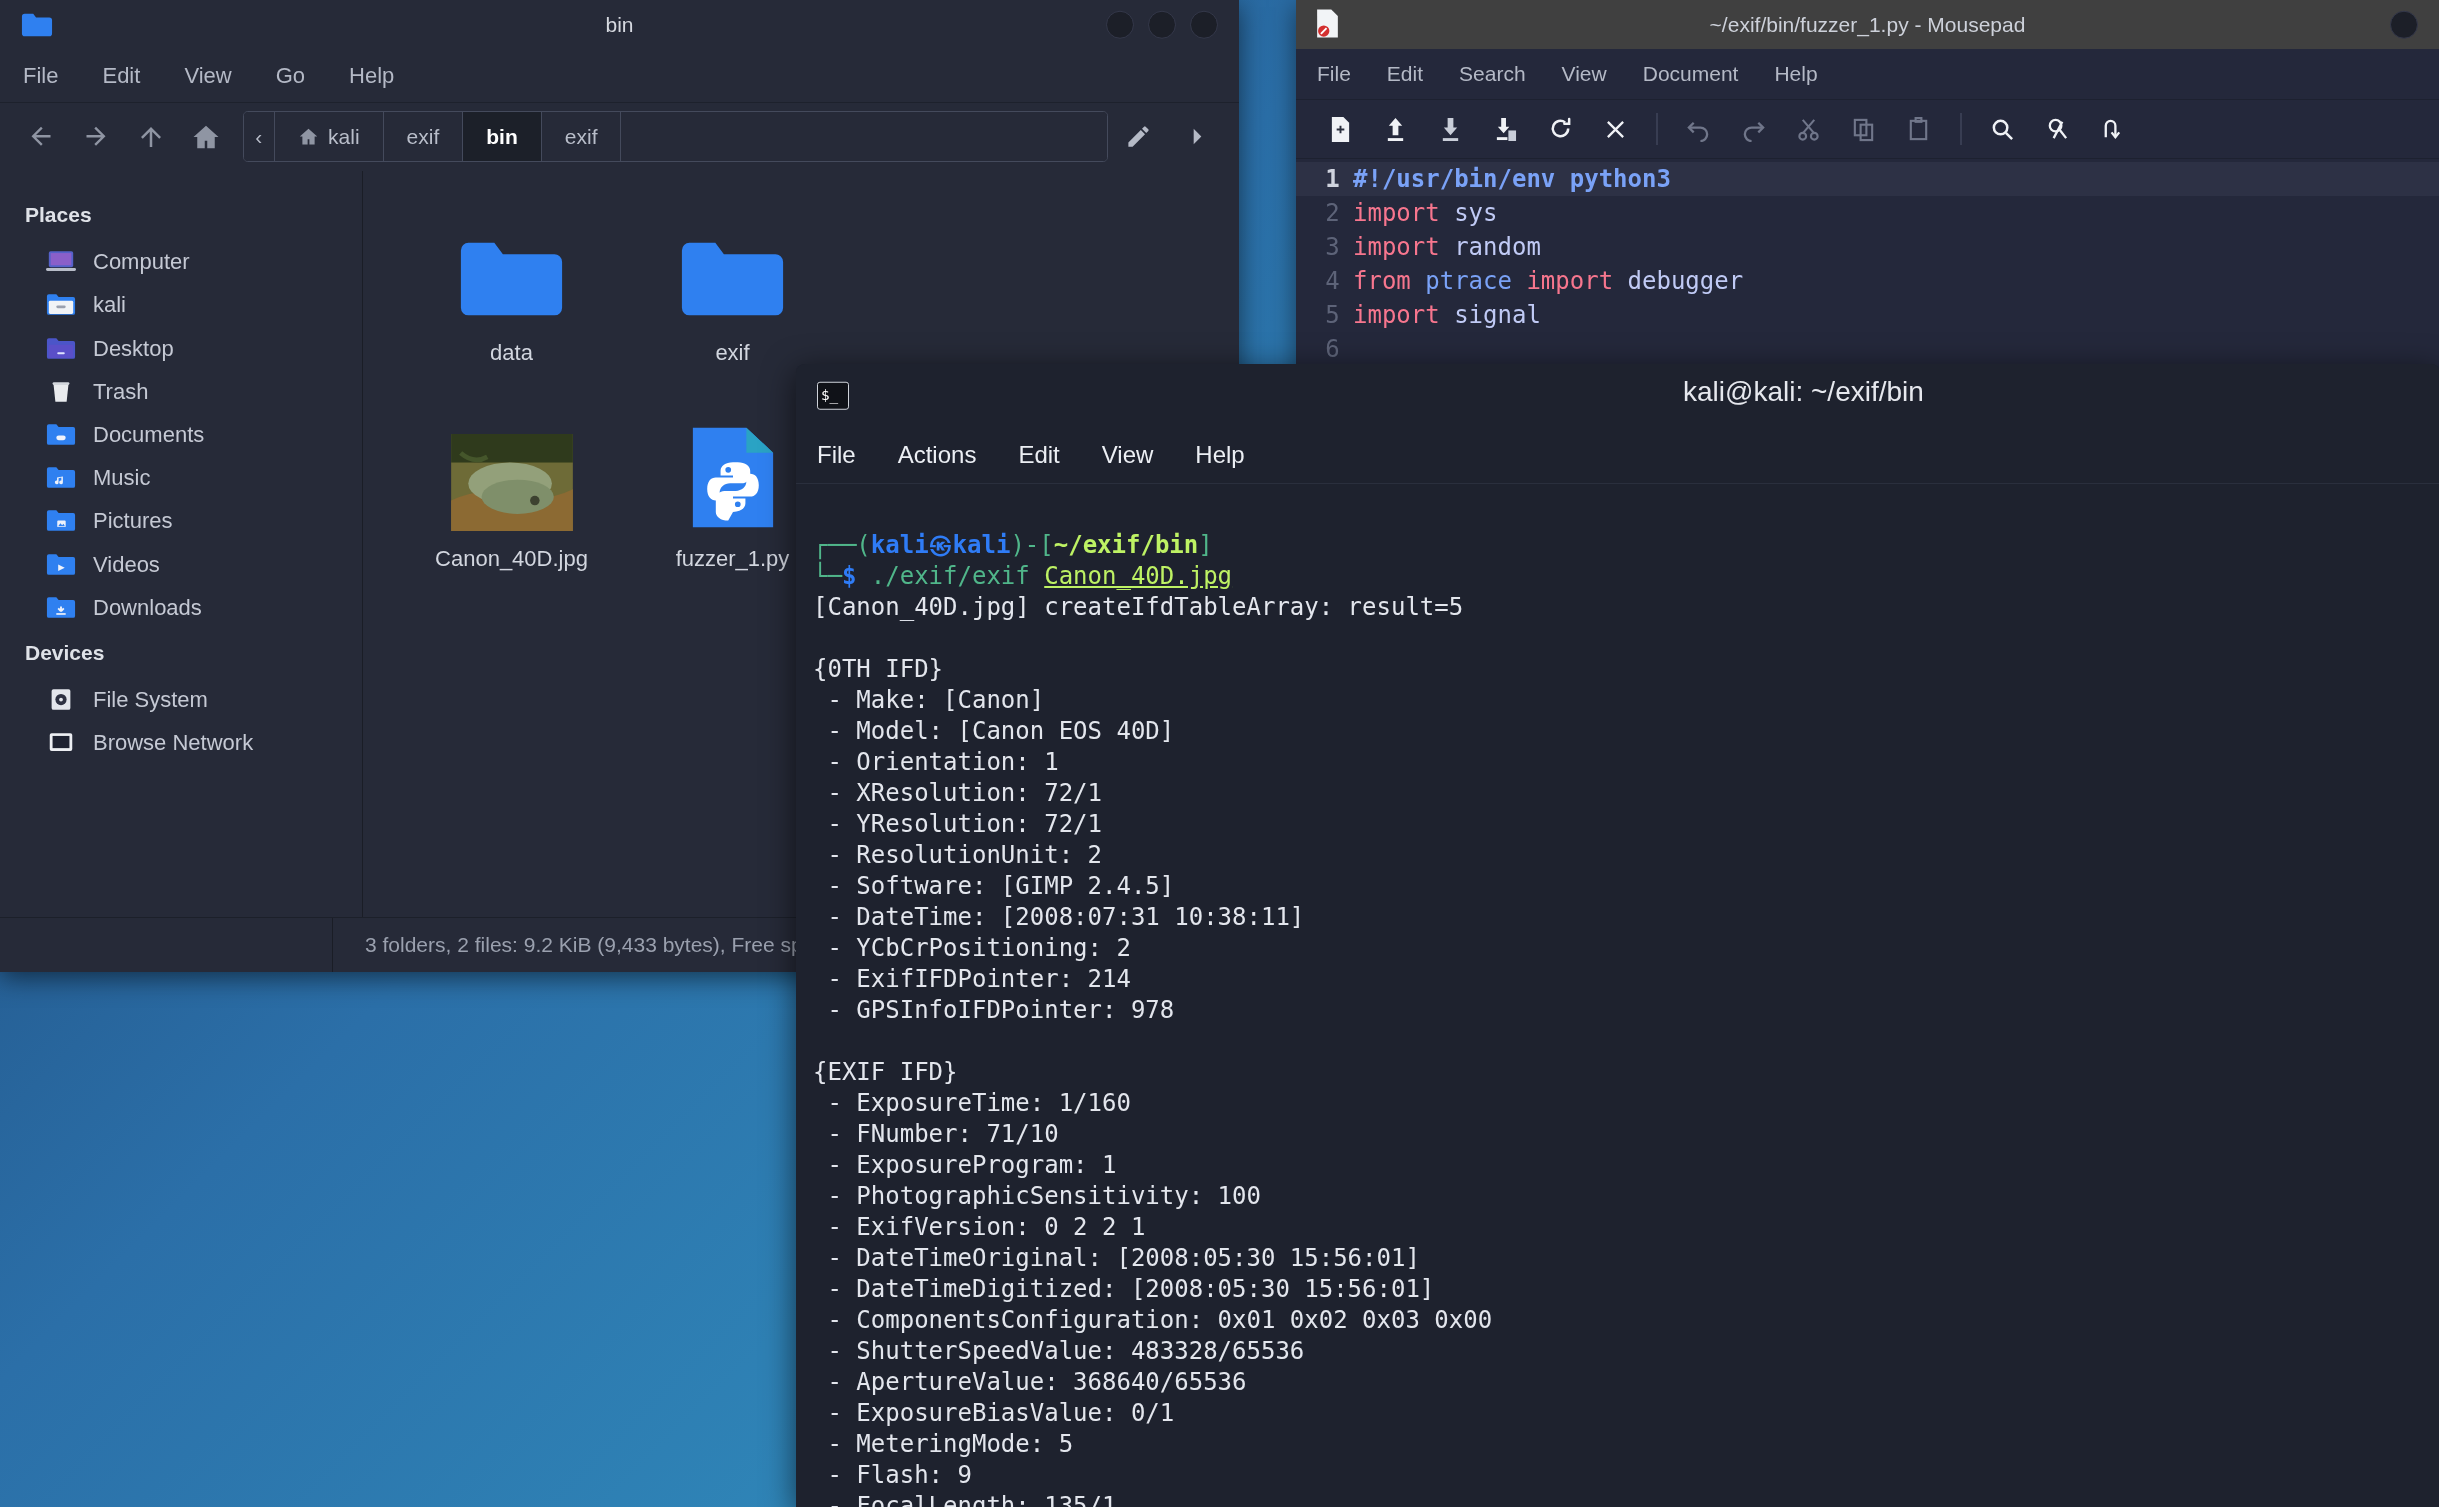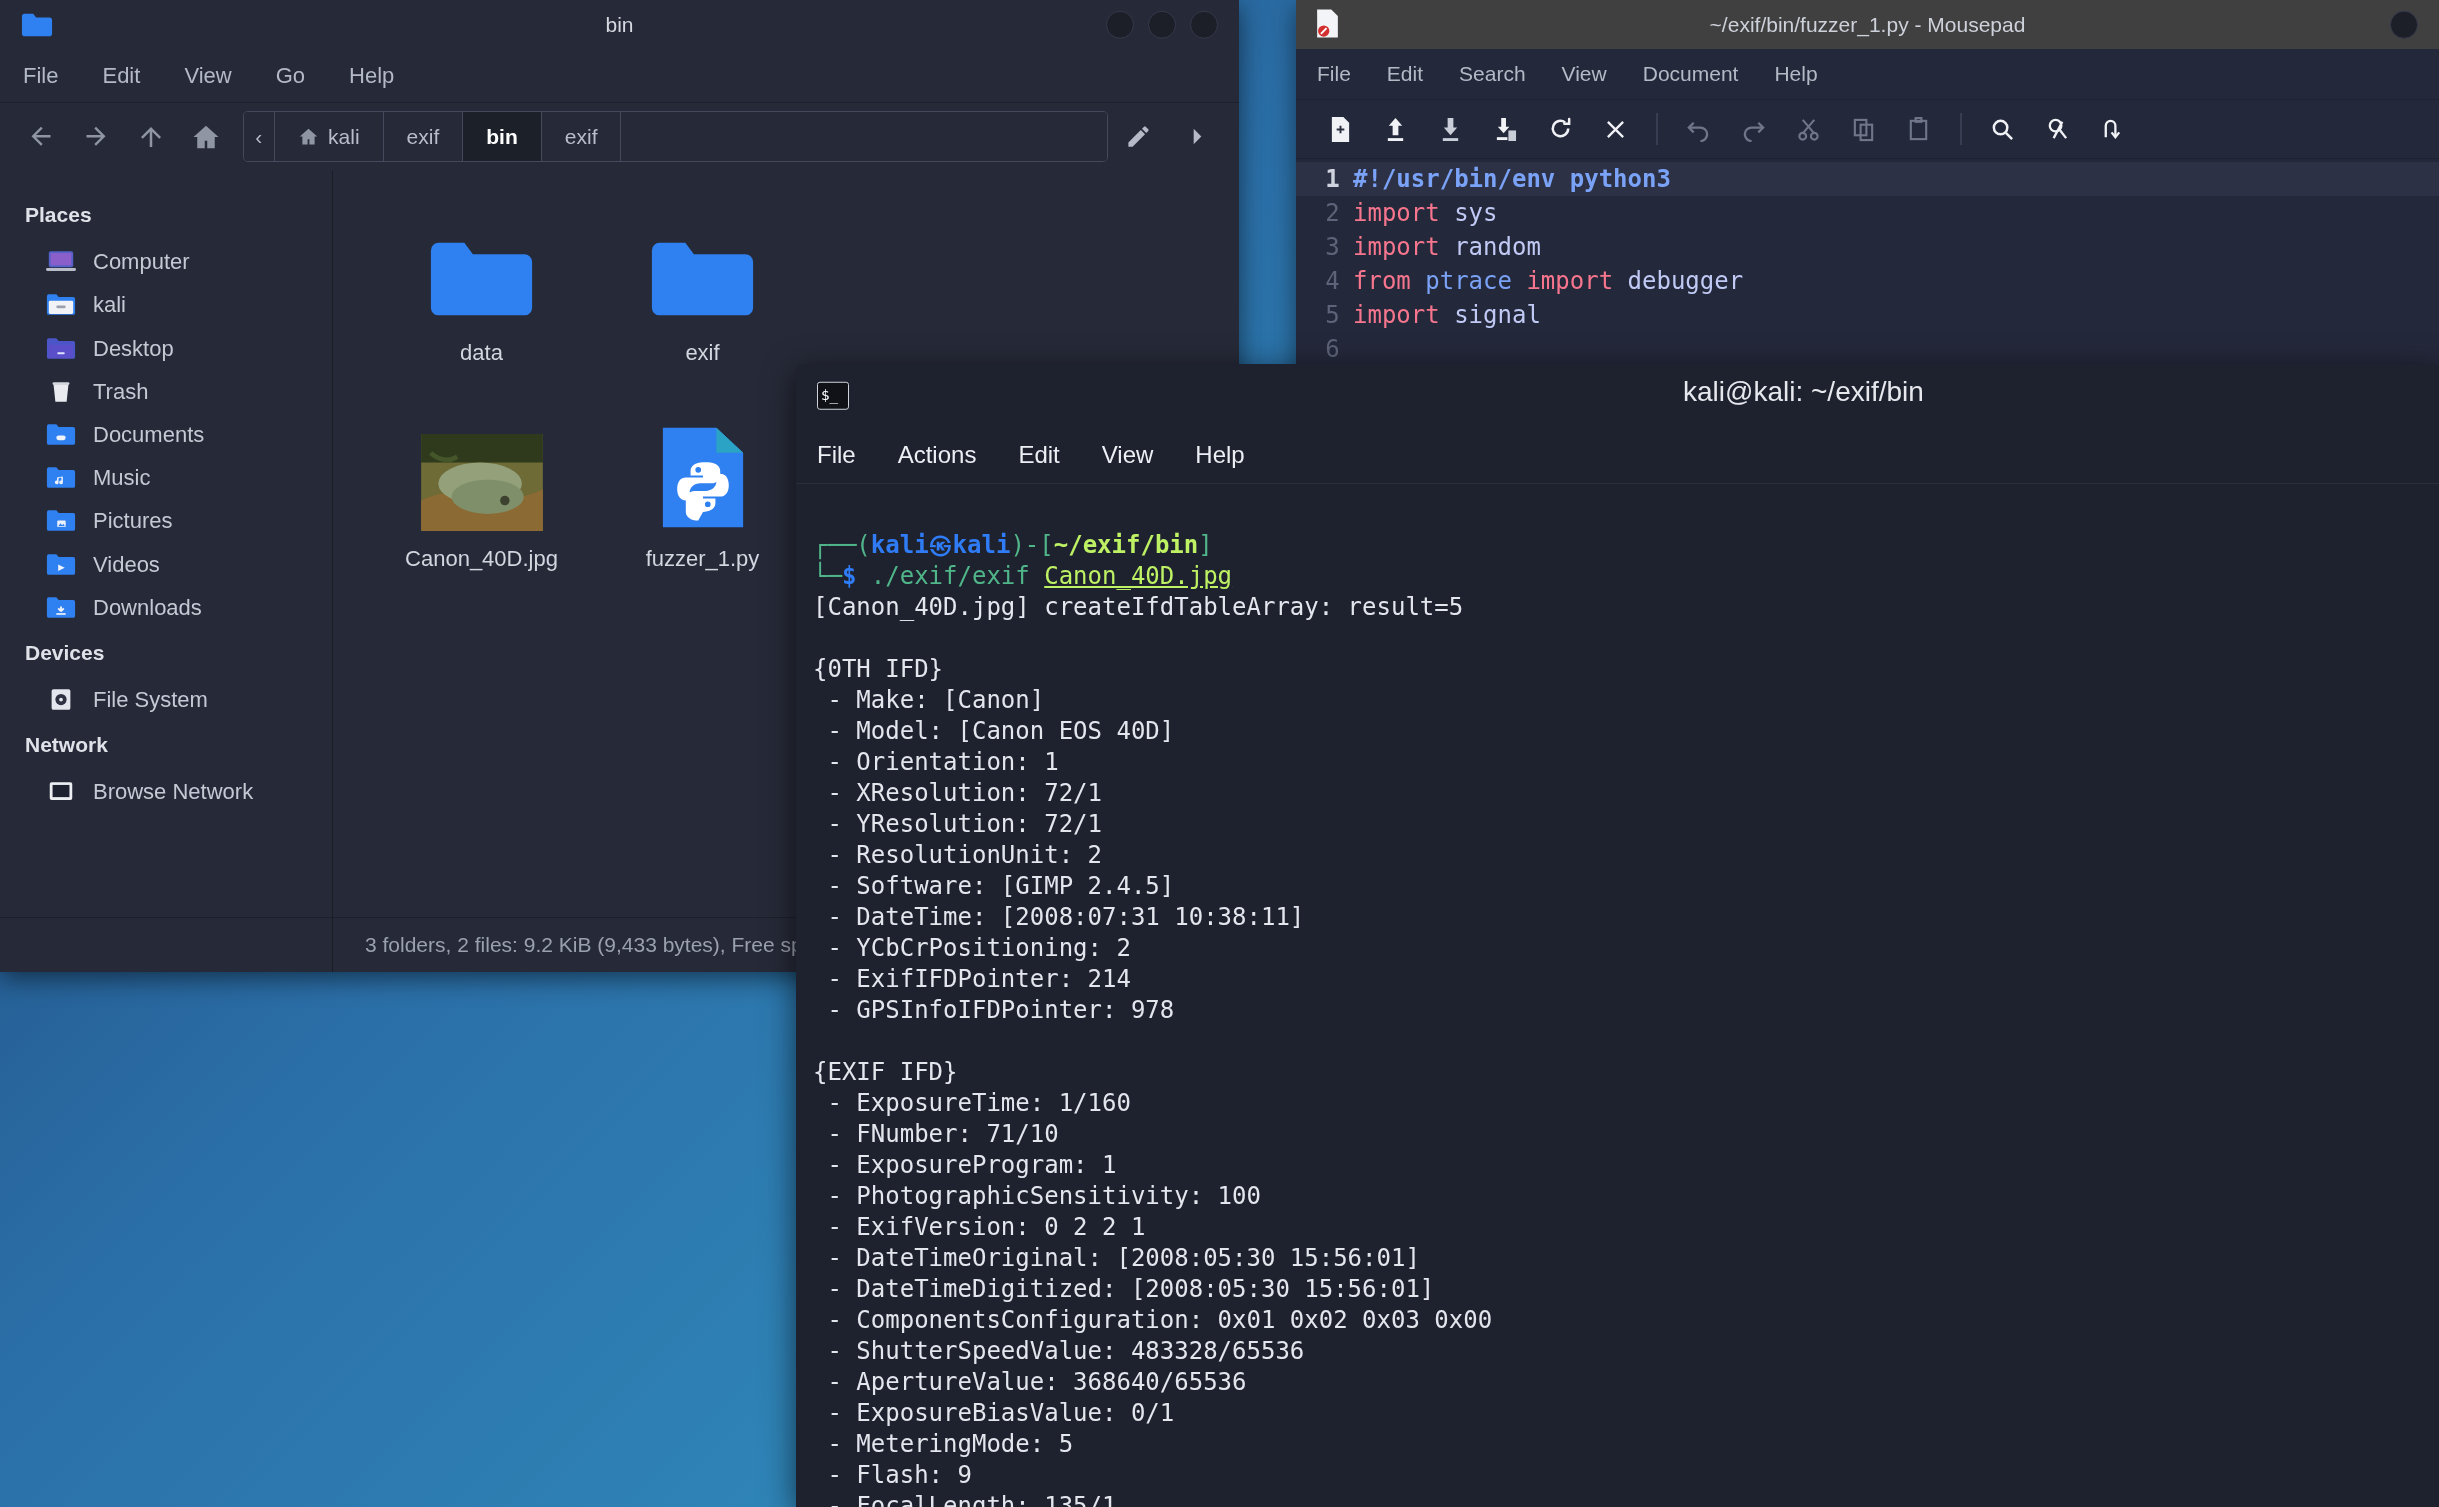--- a/index.html
+++ b/index.html
@@ -60,21 +60,21 @@
     padding: 0 23px; font-size: 21px; color: #b8bdc9;
     border-right: 1.9px solid #444a5c; background: #262a38;
   }
   .pathbtn.small { padding: 0 11.4px; }
   .pathbtn.active { background: #1c2029; color: #ffffff; font-weight: bold; }
   .pathbtn.flexgrow { flex: 1; border-right: none; }
   .pathbar-edit { padding: 0 17px; display:flex; align-items:center; }
 
   #fm-body { display: flex; position: absolute; top: 171px; bottom: 55px; left: 0; right: 0; }
   #fm-sidebar {
-    width: 333px; background: #262a38; border-right: 1.9px solid #1a1d26;
+    width: 363px; background: #262a38; border-right: 1.9px solid #1a1d26;
     padding: 21px 16px 0 0; overflow: hidden;
   }
   .side-head { font-size: 21px; font-weight: bold; color: #dfe2e8; padding: 11.4px 25px 13.3px 25px; }
   .side-item { display: flex; align-items: flex-start; gap: 17px; padding: 8.6px 25px 8.6px 46px; font-size: 22px; color: #c5c9d4; }
   .side-ico { width: 30px; height: 25px; flex: none; position: relative; }
 
   #fm-content { flex: 1; background: #262a38; padding: 28.5px 0 0 38px; position: relative; }
   .icongrid { display: flex; flex-wrap: wrap; align-content: flex-start; }
   .iconcell { width: 221px; text-align: center; padding: 15px 0 23px 0; }
   .iconcell .glyph { height: 110px; display: flex; align-items: flex-end; justify-content: center; }
@@ -338,21 +338,20 @@
         <span class="side-ico">
           <svg width="30" height="25" viewBox="0 0 32 26">
               <rect x="6" y="2" width="20" height="22" rx="2" fill="#e3e6ec"></rect>
               <circle cx="16" cy="13" r="6" fill="#2d3142"></circle>
               <circle cx="16" cy="13" r="2" fill="#e3e6ec"></circle>
             </svg>
         </span>
         <span>File System</span>
       </div>
 
-      <div class="side-head">Network</div>
       <div class="side-item">
         <span class="side-ico">
           <svg width="30" height="25" viewBox="0 0 32 26">
               <rect x="4" y="3" width="24" height="19" rx="2" fill="#eceef2"></rect>
               <rect x="7" y="6" width="18" height="13" fill="#1d2130"></rect>
             </svg>
         </span>
         <span>Browse Network</span>
       </div>
     </div>

